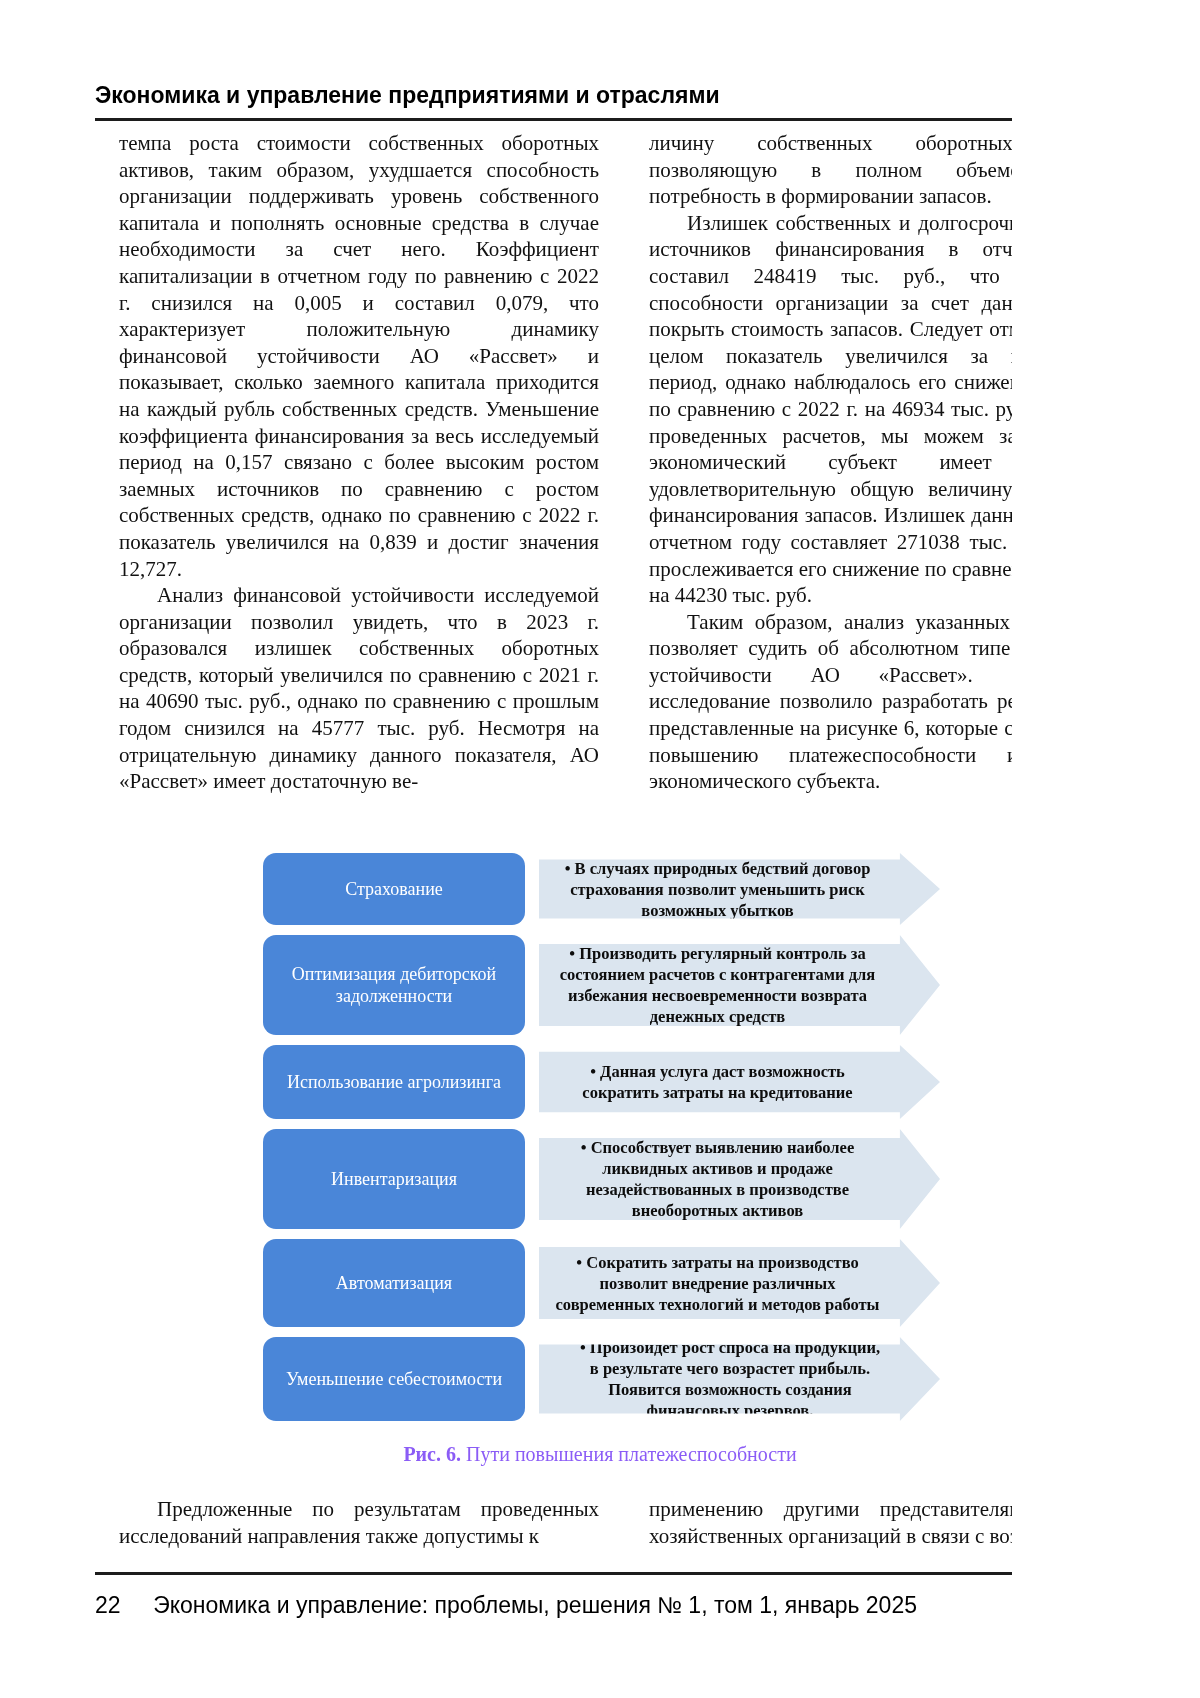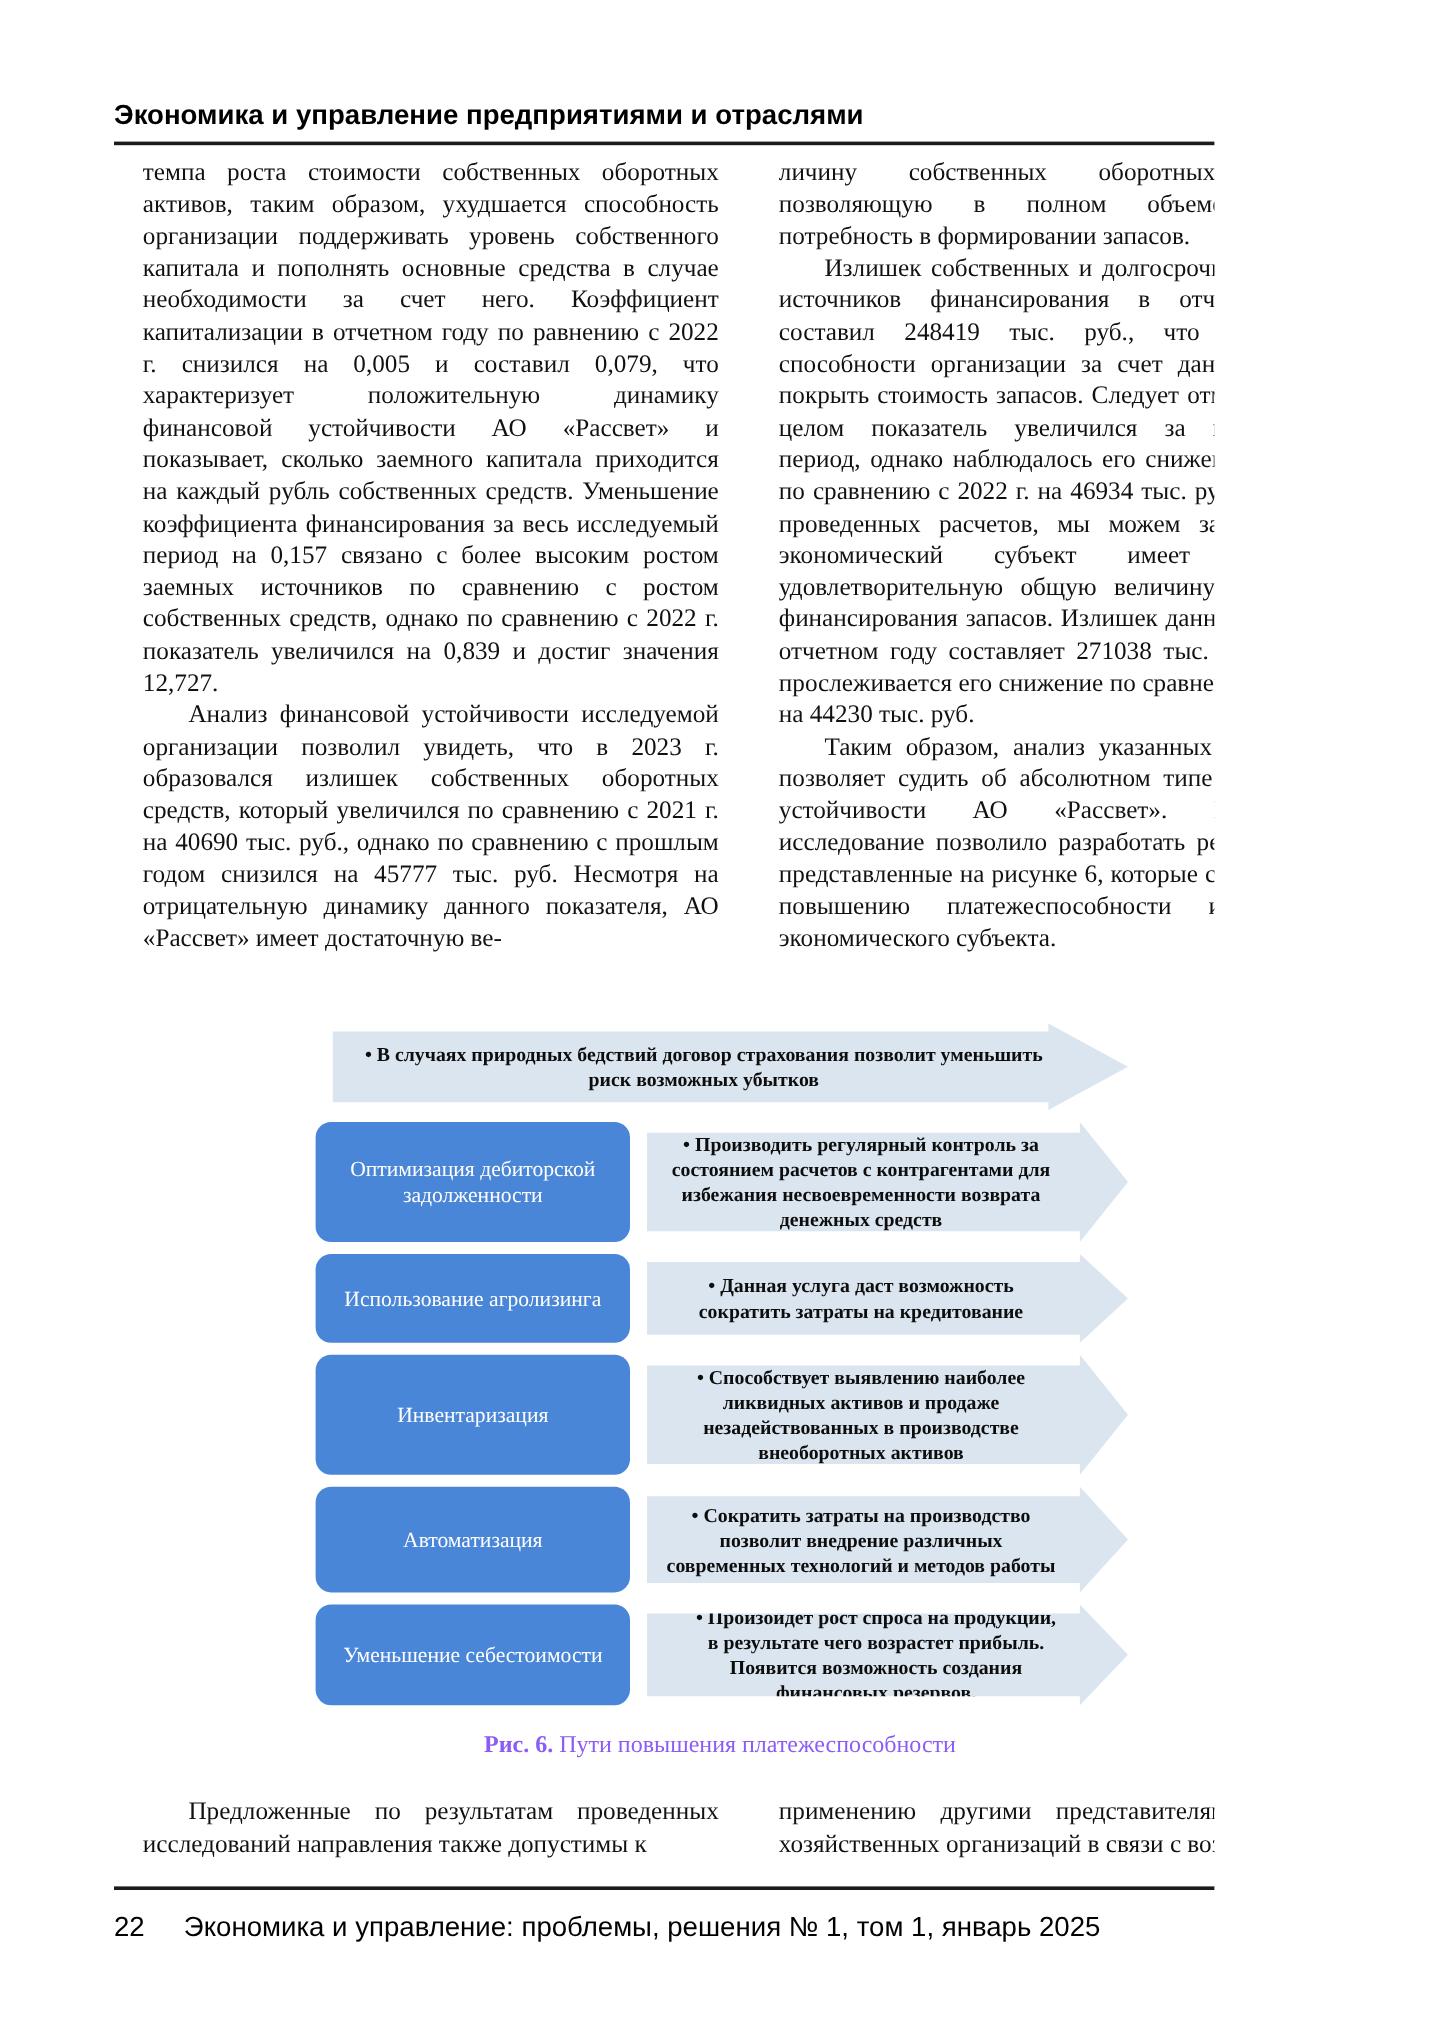--- a/index.html
+++ b/index.html
@@ -140,20 +140,21 @@
     </div>
     <div class="col">
       <p class="para noindent">личину собственных оборотных средств, позволяющую в полном объеме покрыть потребность в формировании запасов.</p>
       <p class="para">Излишек собственных и долгосрочных заемных источников финансирования в отчетном году составил 248419 тыс. руб., что говорит о способности организации за счет данных средств покрыть стоимость запасов. Следует отметить, что в целом показатель увеличился за исследуемый период, однако наблюдалось его снижение в 2023 г. по сравнению с 2022 г. на 46934 тыс. руб. Исходя из проведенных расчетов, мы можем заметить, что экономический субъект имеет так же удовлетворительную общую величину источников финансирования запасов. Излишек данных средств в отчетном году составляет 271038 тыс. руб., однако прослеживается его снижение по сравнению с 2022 г. на 44230 тыс. руб.</p>
       <p class="para">Таким образом, анализ указанных показателей позволяет судить об абсолютном типе финансовой устойчивости АО «Рассвет». Проведенное исследование позволило разработать рекомендации, представленные на рисунке 6, которые способствуют повышению платежеспособности исследуемого экономического субъекта.</p>
     </div>
   </div>
 
   <div class="fig">
     <div class="fig-row">
+      <div class="fig-box" style="background: rgb(74, 134, 216);">Страхование</div>
       <div class="fig-arrow" style="background: rgb(219, 229, 239);">
         <div class="fig-arrow-text">• В случаях природных бедствий договор страхования позволит уменьшить риск возможных убытков</div>
       </div>
     </div>
     <div class="fig-row">
       <div class="fig-box" style="background: rgb(74, 134, 216);">Оптимизация дебиторской задолженности</div>
       <div class="fig-arrow" style="background: rgb(219, 229, 239);">
         <div class="fig-arrow-text">• Производить регулярный контроль за состоянием расчетов с контрагентами для избежания несвоевременности возврата денежных средств</div>
       </div>
     </div>

